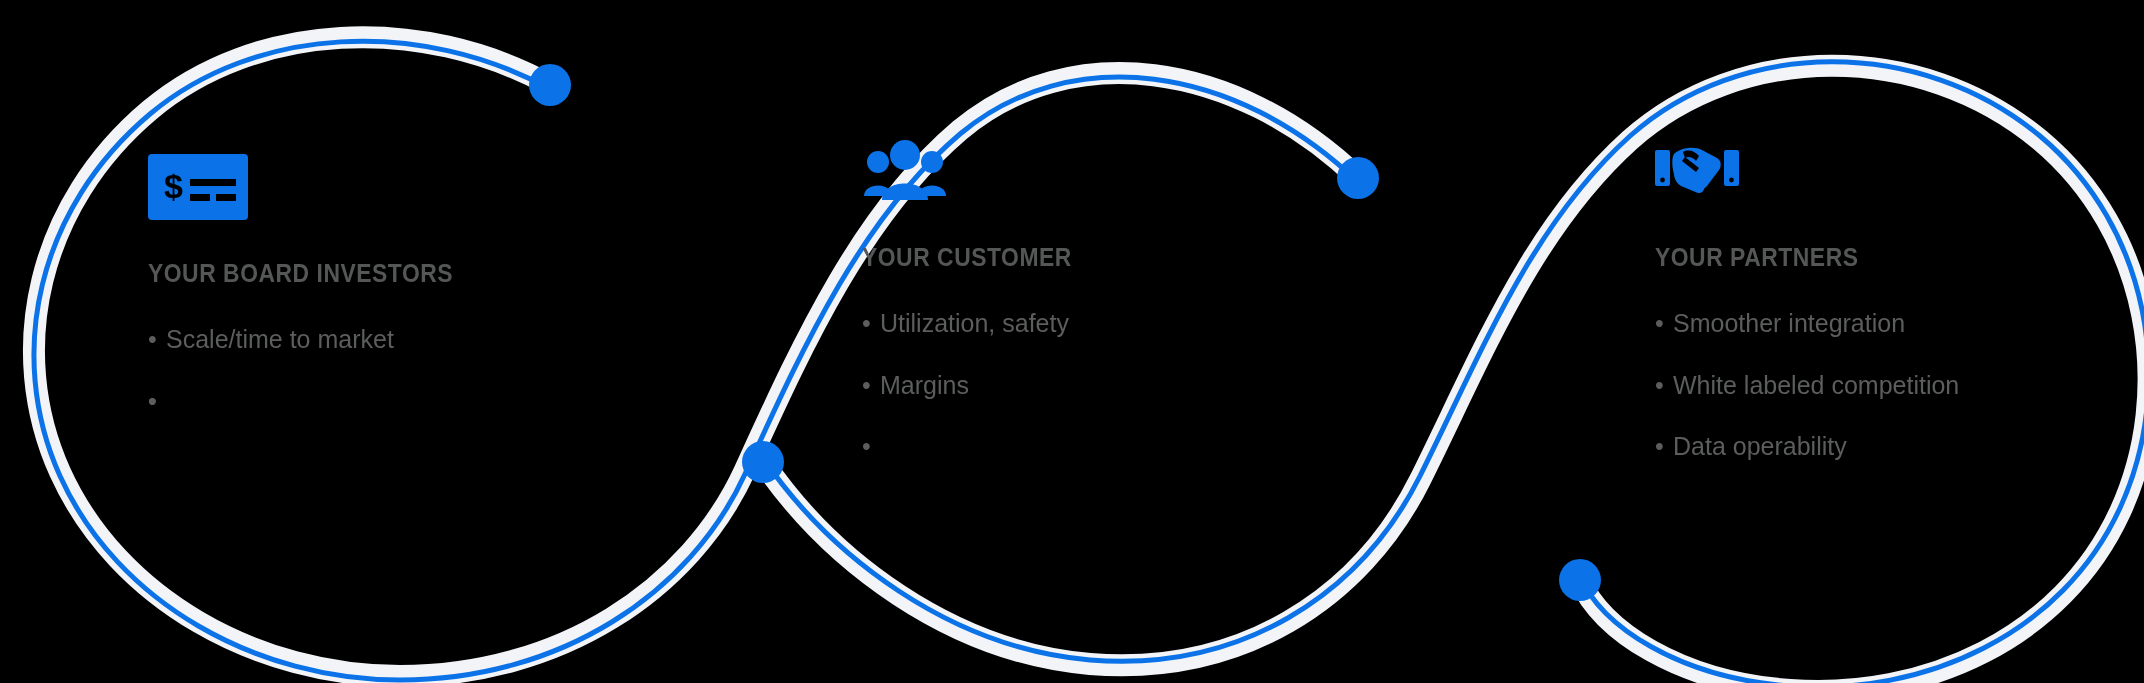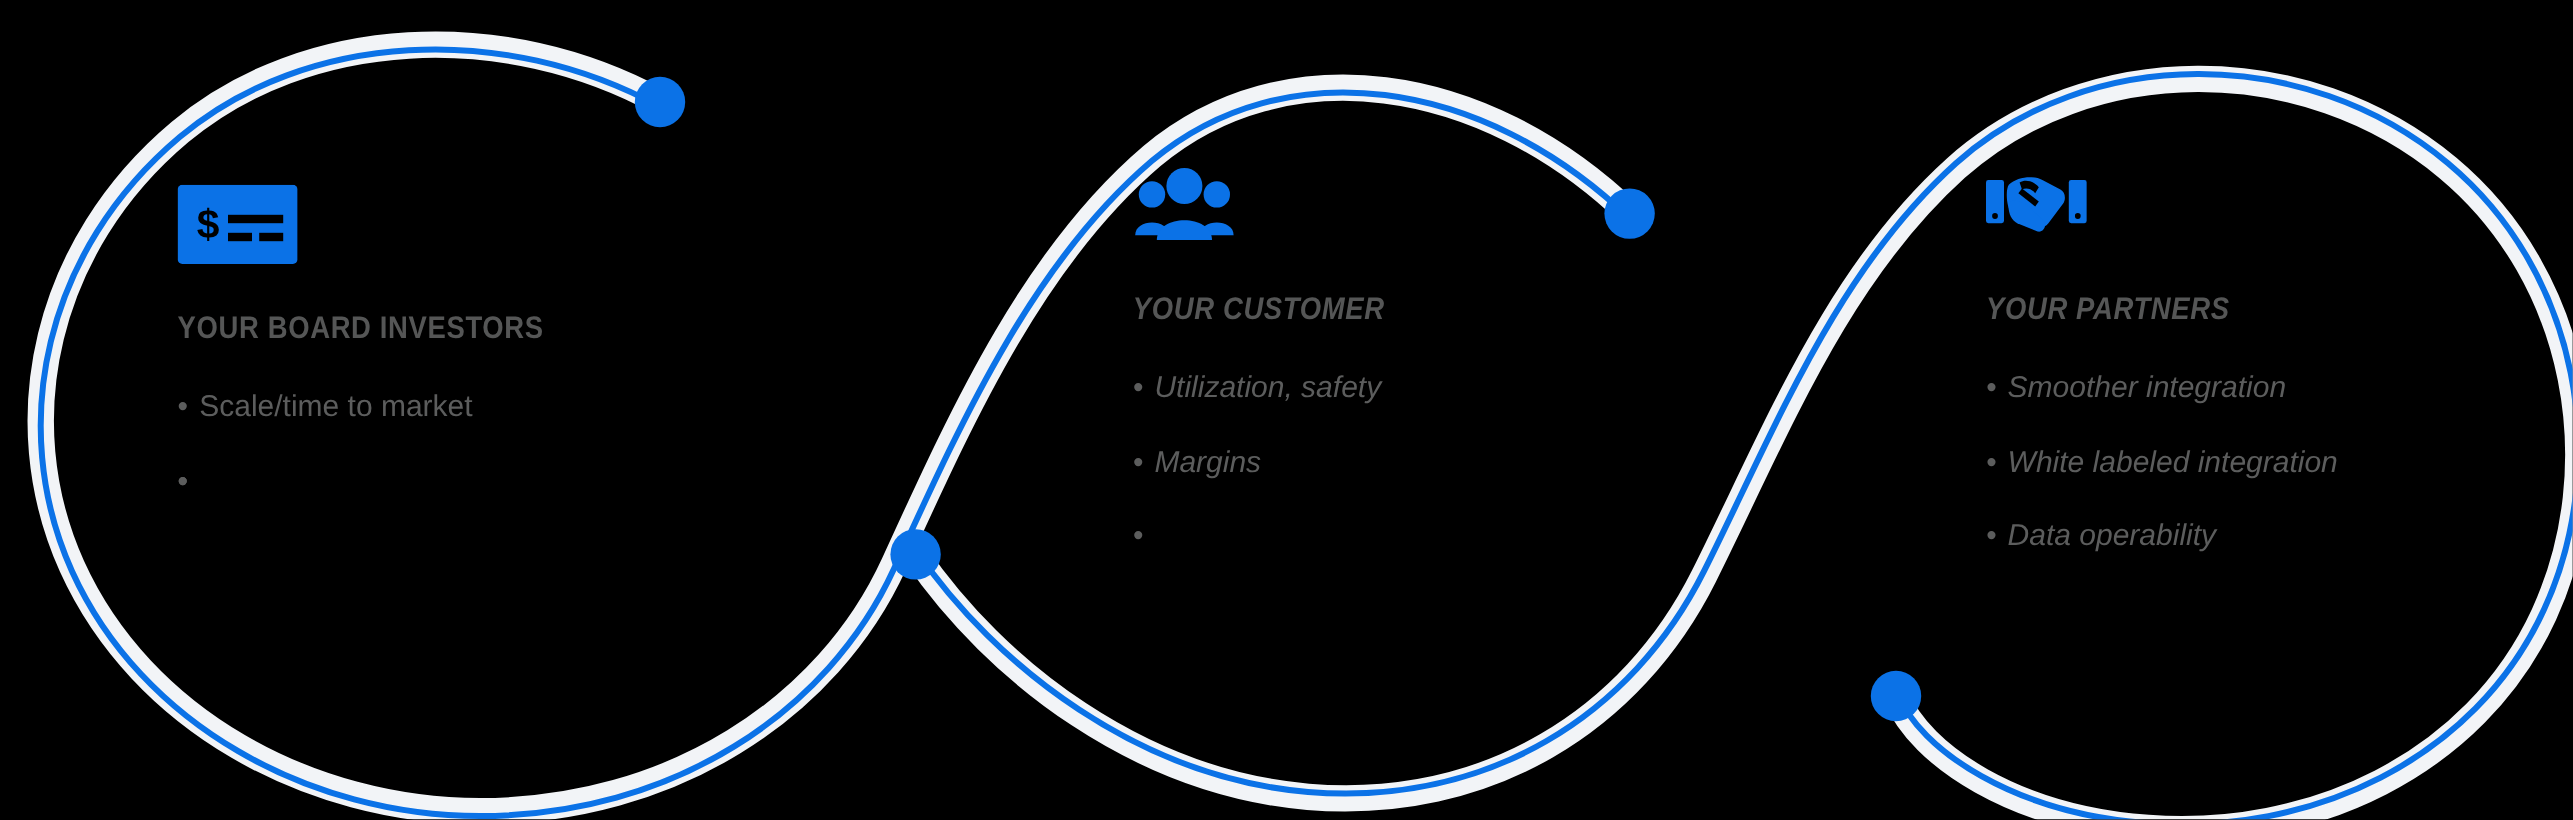--- a/index.html
+++ b/index.html
@@ -33,22 +33,22 @@
     height: 683px;
     display: block;
   }
 
   
   .col {
     position: absolute;
     top: 150px;
   }
   .col-1 { left: 148px;  width: 470px; }
-  .col-2 { left: 944px;  width: 470px; font-style: italic; }
-  .col-3 { left: 1655px; width: 480px; font-style: italic; }
+  .col-2 { left: 862px;  width: 470px; }
+  .col-3 { left: 1655px; width: 480px; }
 
   .icon-wrap {
     height: 62px;
     display: block;
     position: relative;
   }
   .icon-wrap svg { display: block; }
 
   .col-1 .icon-wrap { margin-top: 4px; }
   .col-2 .icon-wrap { margin-top: -12px; }
@@ -203,21 +203,21 @@
       </svg>
     </div>
     <h2 class="col-heading">YOUR PARTNERS</h2>
     <ul class="bullets">
       <li>
         <span class="dot-mark">•</span>
         <span>Smoother integration</span>
       </li>
       <li>
         <span class="dot-mark">•</span>
-        <span>White labeled integration</span>
+        <span>White labeled competition</span>
       </li>
       <li>
         <span class="dot-mark">•</span>
         <span>Data operability</span>
       </li>
     </ul>
   </div>
 
 </div>
 

